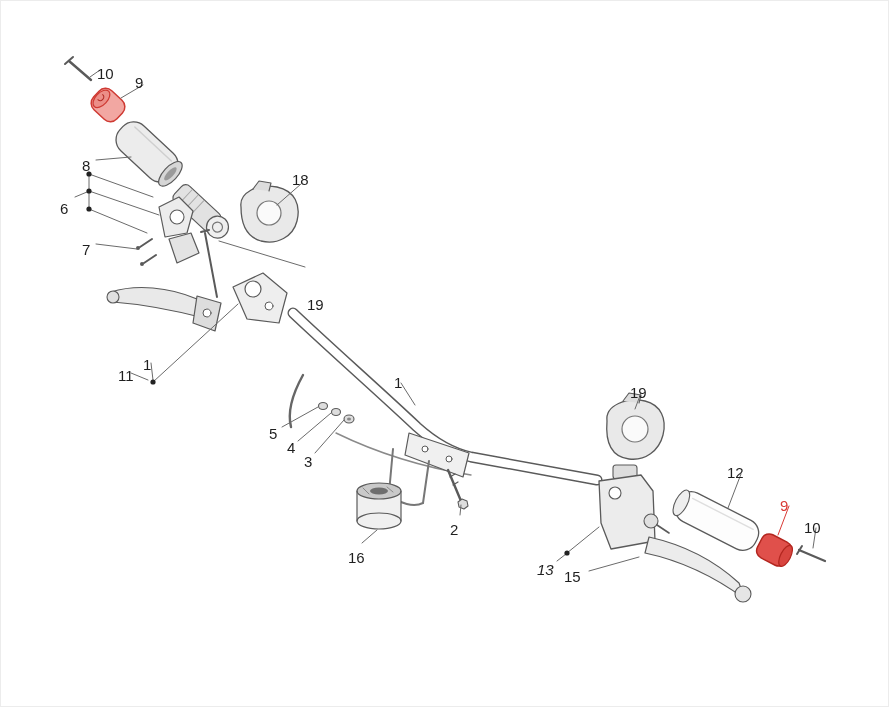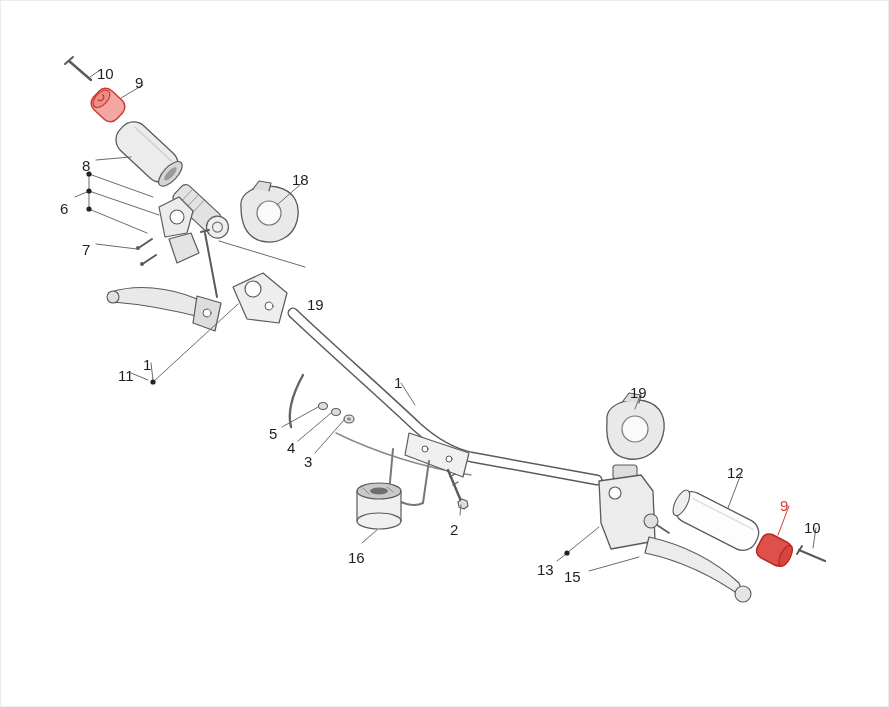--- a/index.html
+++ b/index.html
@@ -234,17 +234,17 @@
       <span class="callout" style="left: 393px; top: 366px;">1</span>
       <span class="callout" style="left: 268px; top: 417px;">5</span>
       <span class="callout" style="left: 286px; top: 431px;">4</span>
       <span class="callout" style="left: 303px; top: 445px;">3</span>
       <span class="callout" style="left: 449px; top: 513px;">2</span>
       <span class="callout" style="left: 347px; top: 541px;">16</span>
       <span class="callout" style="left: 629px; top: 376px;">19</span>
       <span class="callout" style="left: 726px; top: 456px;">12</span>
       <span class="callout highlighted" style="left: 779px; top: 489px;">9</span>
       <span class="callout" style="left: 803px; top: 511px;">10</span>
-      <span class="callout" style="left: 536px; top: 553px;">13</span>
+      <span class="callout" style="left: 536px; top: 553px; font-style: italic;">13</span>
       <span class="callout" style="left: 563px; top: 560px;">15</span>
     </div>
 
 </div>
 
 </body></html>

